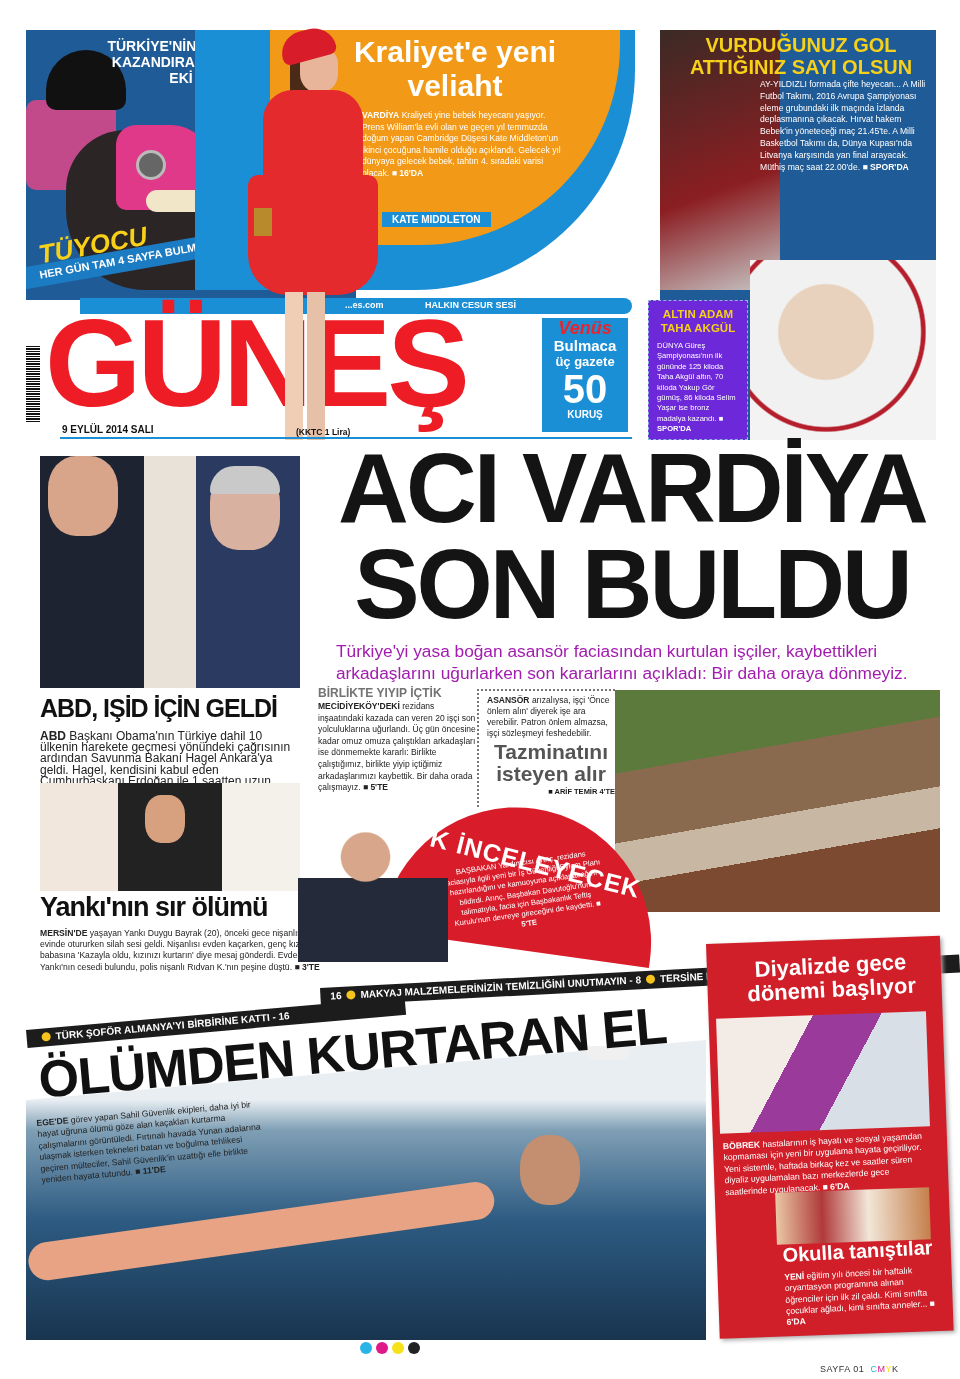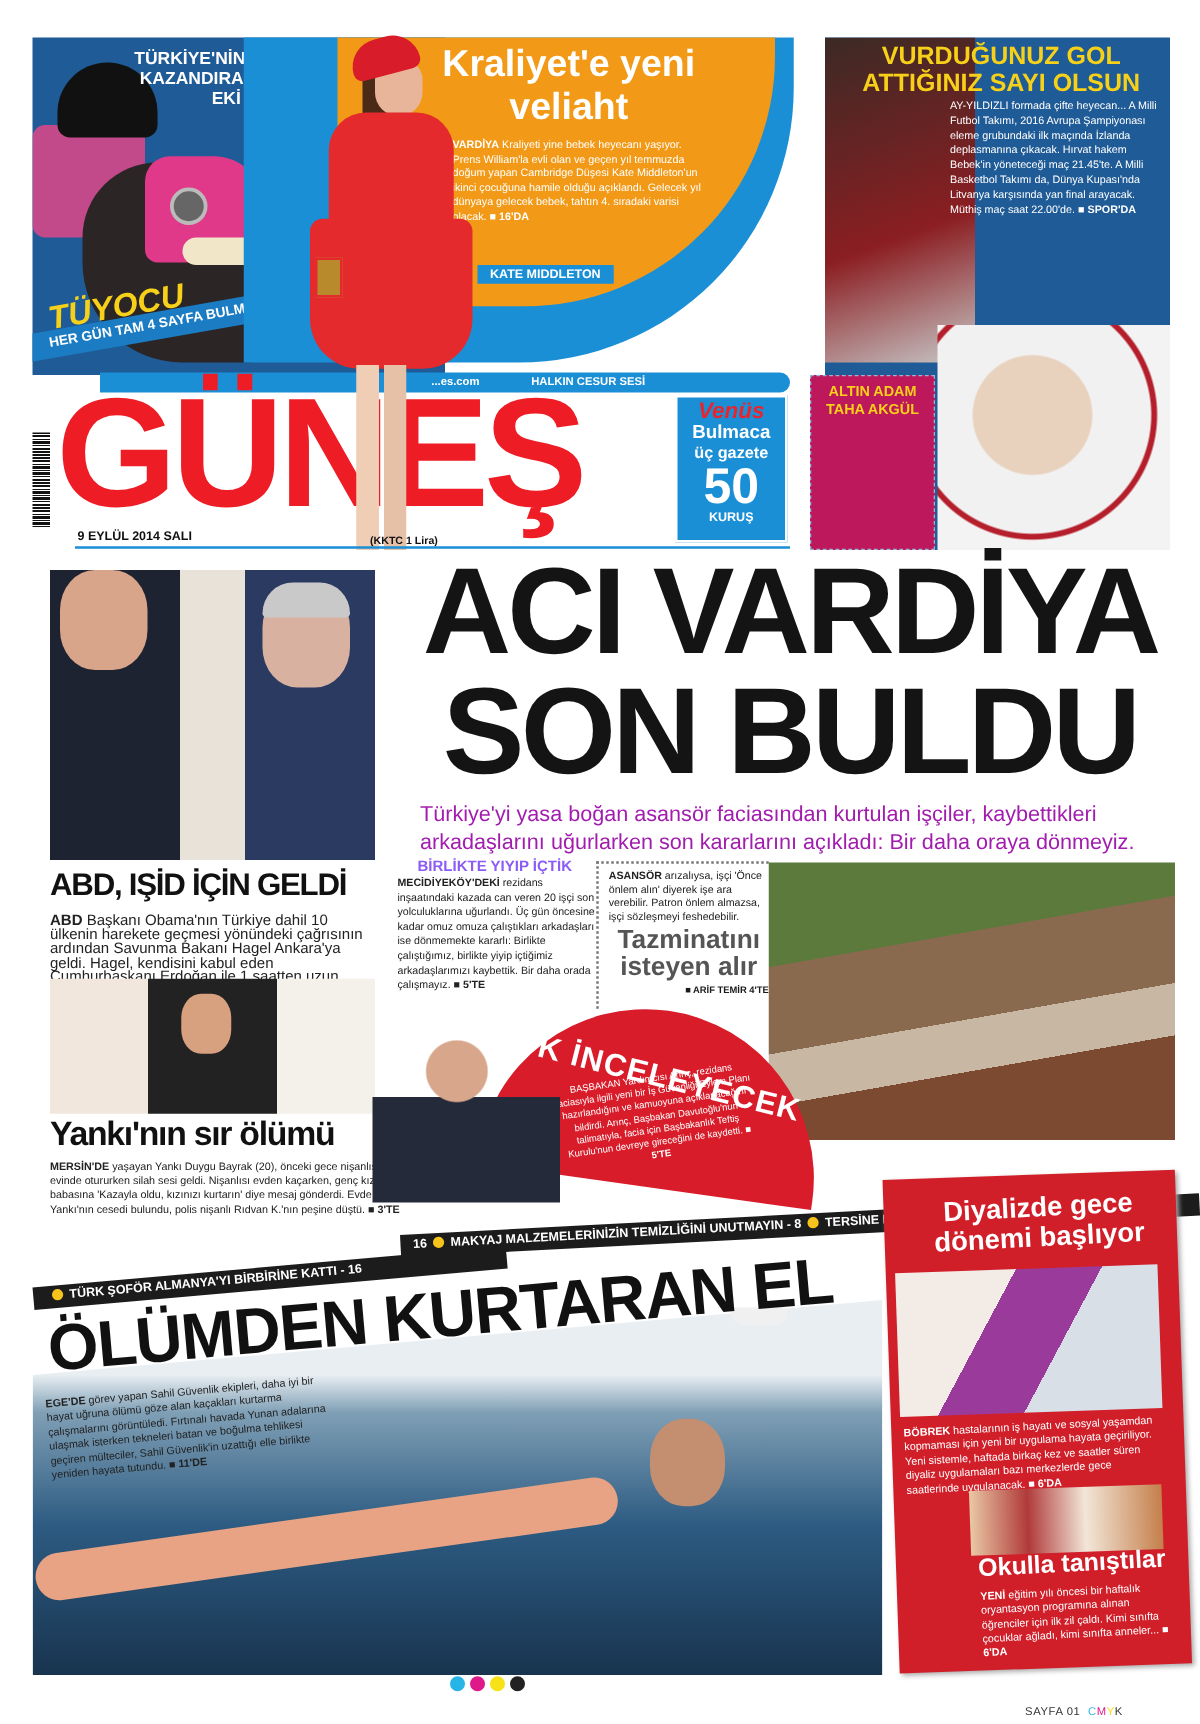--- a/index.html
+++ b/index.html
@@ -33,21 +33,21 @@
   .dress-skirt { left: 248px; top: 175px; width: 130px; height: 120px; background: #e42a2c; border-radius: 10px 10px 40px 40px; }
   .clutch { left: 252px; top: 206px; width: 22px; height: 32px; background: #b88a2c; border: 2px solid #e42a2c; }
   .legs { left: 285px; top: 292px; width: 40px; height: 148px; background: linear-gradient(90deg, #f0cdb5 0 45%, transparent 45% 55%, #e7c1a7 55%); }
 
   #sport-panel { left: 660px; top: 30px; width: 276px; height: 410px; background: #1f5b96; overflow: hidden; }
   .sport-photo { left: 0; top: 0; width: 120px; height: 260px; background: linear-gradient(160deg, #3b2a25, #8b1e22 60%, #c7c7c7); }
   .sport-photo2 { left: 90px; top: 230px; width: 190px; height: 180px; background: radial-gradient(circle at 40% 40%, #e8d2be 0 30%, #f1f1f1 31% 60%, #b51f2c 61% 63%, #f3f3f3 64%); }
   #vurdugunuz-title { left: 670px; top: 34px; width: 262px; text-align: center; color: #f6d019; font-size: 20px; line-height: 22px; font-weight: 900; }
   #vurdugunuz-body { left: 760px; top: 79px; width: 172px; text-align: left; color: #fff; font-size: 8.6px; line-height: 11.8px; }
 
-  #altin-box { left: 648px; top: 300px; width: 100px; height: 140px; background: #be185d; border: 1px dashed #8fb8dc; padding: 6px 8px; }
+  #altin-box { left: 648px; top: 300px; width: 100px; height: 140px; background: #6d28d9; border: 1px dashed #8fb8dc; padding: 6px 8px; }
   #altin-title { color: #f6d019; font-size: 11.5px; font-weight: 900; line-height: 14px; text-align: center; }
   #altin-body { color: #fff; font-size: 7.6px; line-height: 10.4px; margin-top: 6px; }
 
   
   #mast-bar { left: 80px; top: 298px; width: 552px; height: 16px; background: #1b8fd6; border-radius: 0 8px 8px 0; }
   #mast-url { left: 345px; top: 300px; color: #fff; font-size: 9px; font-weight: 700; }
   #mast-motto { left: 425px; top: 300px; color: #fff; font-size: 9px; font-weight: 700; }
   #logo { left: 45px; top: 300px; color: #ee1c25; font-size: 124px; font-weight: 900; letter-spacing: -4px; line-height: 126px; }
   #barcode { left: 26px; top: 346px; width: 14px; height: 76px; background: repeating-linear-gradient(0deg, #111 0 1px, #fff 1px 2px, #111 2px 4px, #fff 4px 5px); }
   #date { left: 62px; top: 424px; font-size: 10px; font-weight: 700; color: #111; }
@@ -64,21 +64,21 @@
   #photo-erdogan { left: 40px; top: 456px; width: 260px; height: 232px; background: linear-gradient(90deg, #1d2331 0 40%, #e8e2d8 40% 60%, #2a3a61 60%); }
   .erdo-head { left: 48px; top: 456px; width: 70px; height: 80px; background: #d8a58a; border-radius: 40%; }
   .hagel-head { left: 210px; top: 470px; width: 70px; height: 80px; background: #d9b1a0; border-radius: 40%; }
   .hagel-hair { left: 210px; top: 466px; width: 70px; height: 28px; background: #c9c9c9; border-radius: 35px 35px 5px 5px; }
   #abd-title { left: 40px; top: 694px; font-size: 25px; font-weight: 900; color: #111; letter-spacing: -1px; }
   #abd-body { left: 40px; top: 731px; width: 262px; font-size: 12px; line-height: 11.2px; color: #222; }
 
   #headline { left: 322px; top: 440px; width: 620px; font-size: 98px; line-height: 96px; font-weight: 900; color: #141414; letter-spacing: -3px; text-align: center; }
   #deck { left: 336px; top: 640px; width: 600px; font-size: 17.3px; line-height: 22px; color: #a21caf; }
 
-  #birlikte-title { left: 334px; top: 686px; color: #8b5cf6; font-size: 12px; font-weight: 900; }
+  #birlikte-title { left: 318px; top: 686px; color: #737373; font-size: 12px; font-weight: 900; }
   #birlikte-body { left: 318px; top: 701px; width: 160px; font-size: 8.5px; line-height: 11.6px; color: #222; }
   #tazminat-box { left: 477px; top: 689px; width: 138px; height: 118px; border-left: 2px dotted #777; border-top: 2px dotted #777; padding-left: 8px; }
   #tazminat-title { color: #555; font-size: 21px; line-height: 22px; font-weight: 900; text-align: center; margin-top: 2px; }
   #tazminat-body { font-size: 8.5px; line-height: 11px; margin-top: 4px; color: #222; }
   #tazminat-credit { text-align: right; font-size: 7.5px; font-weight: 700; margin-top: 2px; }
   #photo-funeral { left: 615px; top: 690px; width: 325px; height: 222px; background: linear-gradient(170deg, #5c7a3b 0 30%, #8a6a4f 30% 55%, #c8b8a3 55% 70%, #7b4a30 70%); }
 
   #photo-yanki { left: 40px; top: 783px; width: 260px; height: 108px; background: linear-gradient(90deg, #f1e7dc 0 30%, #222 30% 70%, #f4f0ea 70%); }
   .yanki-face { left: 145px; top: 795px; width: 40px; height: 48px; background: #d7a07f; border-radius: 40%; }
   #yanki-title { left: 40px; top: 892px; font-size: 27px; font-weight: 900; color: #111; letter-spacing: -1px; }
@@ -165,20 +165,21 @@
 <div class="abs" id="venus-box">
   <div id="venus-brand">Venüs</div>
   <div id="venus-b1">Bulmaca</div>
   <div id="venus-b2">üç gazete</div>
   <div id="venus-price">50</div>
   <div id="venus-kurus">KURUŞ</div>
 </div>
 
 <div class="abs" id="altin-box">
   <div id="altin-title">ALTIN ADAM TAHA AKGÜL</div>
+  <div id="altin-body"><span>DÜNYA Güreş Şampiyonası'nın ilk gününde 125 kiloda Taha Akgül altın, 70 kiloda Yakup Gör gümüş, 86 kiloda Selim Yaşar ise bronz madalya kazandı.</span> <b>■ SPOR'DA</b></div>
 </div>
 
 <div class="abs" id="photo-erdogan"></div>
 <div class="abs erdo-head"></div>
 <div class="abs hagel-head"></div>
 <div class="abs hagel-hair"></div>
 <div class="abs" id="abd-title">ABD, IŞİD İÇİN GELDİ</div>
 <div class="abs" id="abd-body"><b>ABD</b><span> Başkanı Obama'nın Türkiye dahil 10 ülkenin harekete geçmesi yönündeki çağrısının ardından Savunma Bakanı Hagel Ankara'ya geldi. Hagel, kendisini kabul eden Cumhurbaşkanı Erdoğan ile 1 saatten uzun süren bir görüşme yaptı.</span> <b>■ 5'TE</b></div>
 
 <div class="abs" id="headline">ACI VARDİYA SON BULDU</div>

